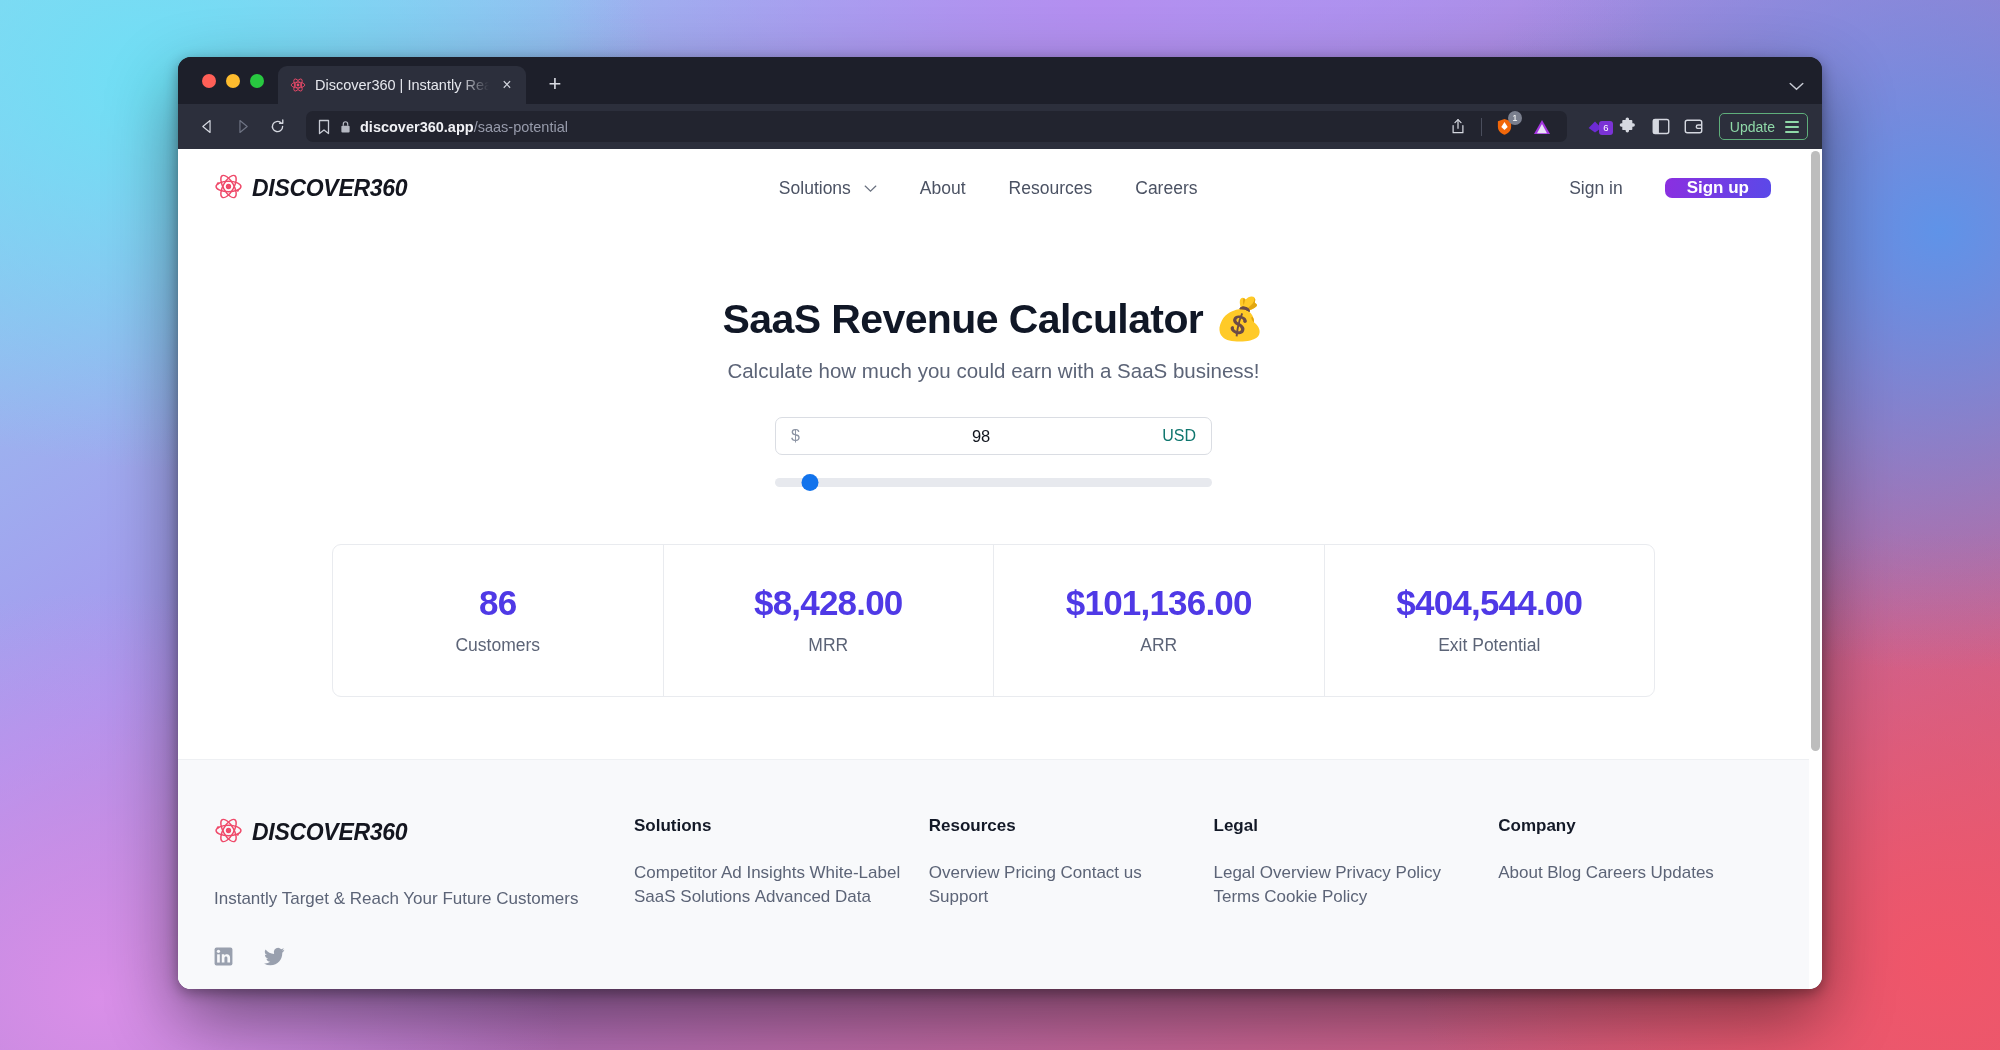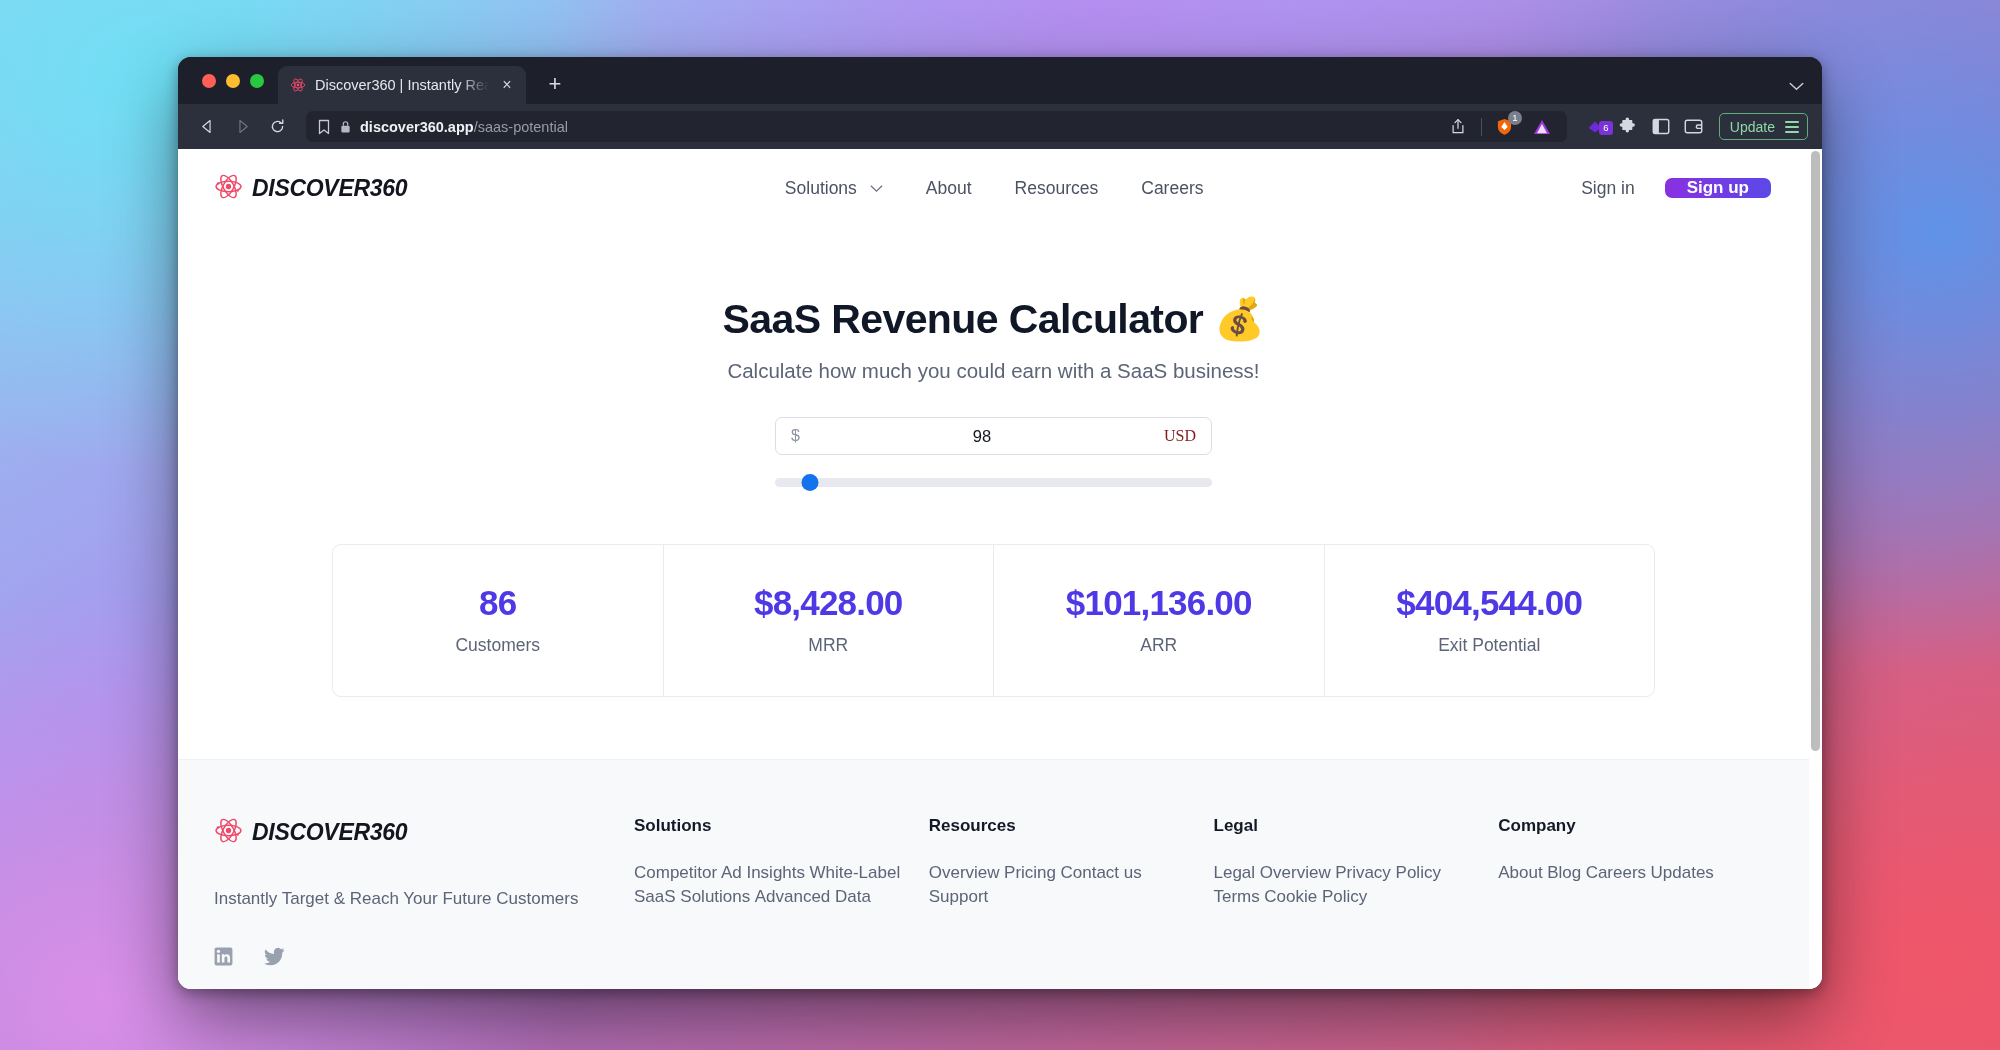--- a/index.html
+++ b/index.html
@@ -235,21 +235,21 @@
     align-items: center;
     gap: 43px;
   }
   .nav-link {
     font-size: 17.5px;
     color: #4b5263;
     white-space: nowrap;
   }
   .nav-link.has-caret { display: flex; align-items: center; gap: 13px; }
   .caret { color: #6b7280; font-size: 13px; }
-  .header-right { display: flex; align-items: center; gap: 30px; }
+  .header-right { display: flex; align-items: center; gap: 42px; }
   .signin { font-size: 17.5px; color: #4b5263; }
   .signup-btn {
     background: linear-gradient(100deg, #8b2fe0 0%, #5a49e8 100%);
     color: #fff;
     font-size: 17px;
     font-weight: bold;
     border: none;
     border-radius: 7px;
     padding: 0 22px;
     font-family: "Liberation Sans", sans-serif;
@@ -276,21 +276,21 @@
     border: 1px solid #dadde3;
     border-radius: 7px;
     display: flex;
     align-items: center;
     padding: 0 15px;
     background: #fff;
     gap: 12px;
   }
   .currency-symbol { color: #8b93a3; font-size: 16px; }
   .price-value { flex: 1; font-size: 16.5px; color: #10141d; }
-  .currency-code { color: #7f1d1d; font-size: 16px; font-family: Liberation Serif, serif; }
+  .currency-code { color: #0f766e; font-size: 16px; }
 
   .slider-wrap {
     margin-top: 19px;
     height: 16px;
     position: relative;
     display: flex;
     align-items: center;
   }
   .slider-track {
     width: 100%;

